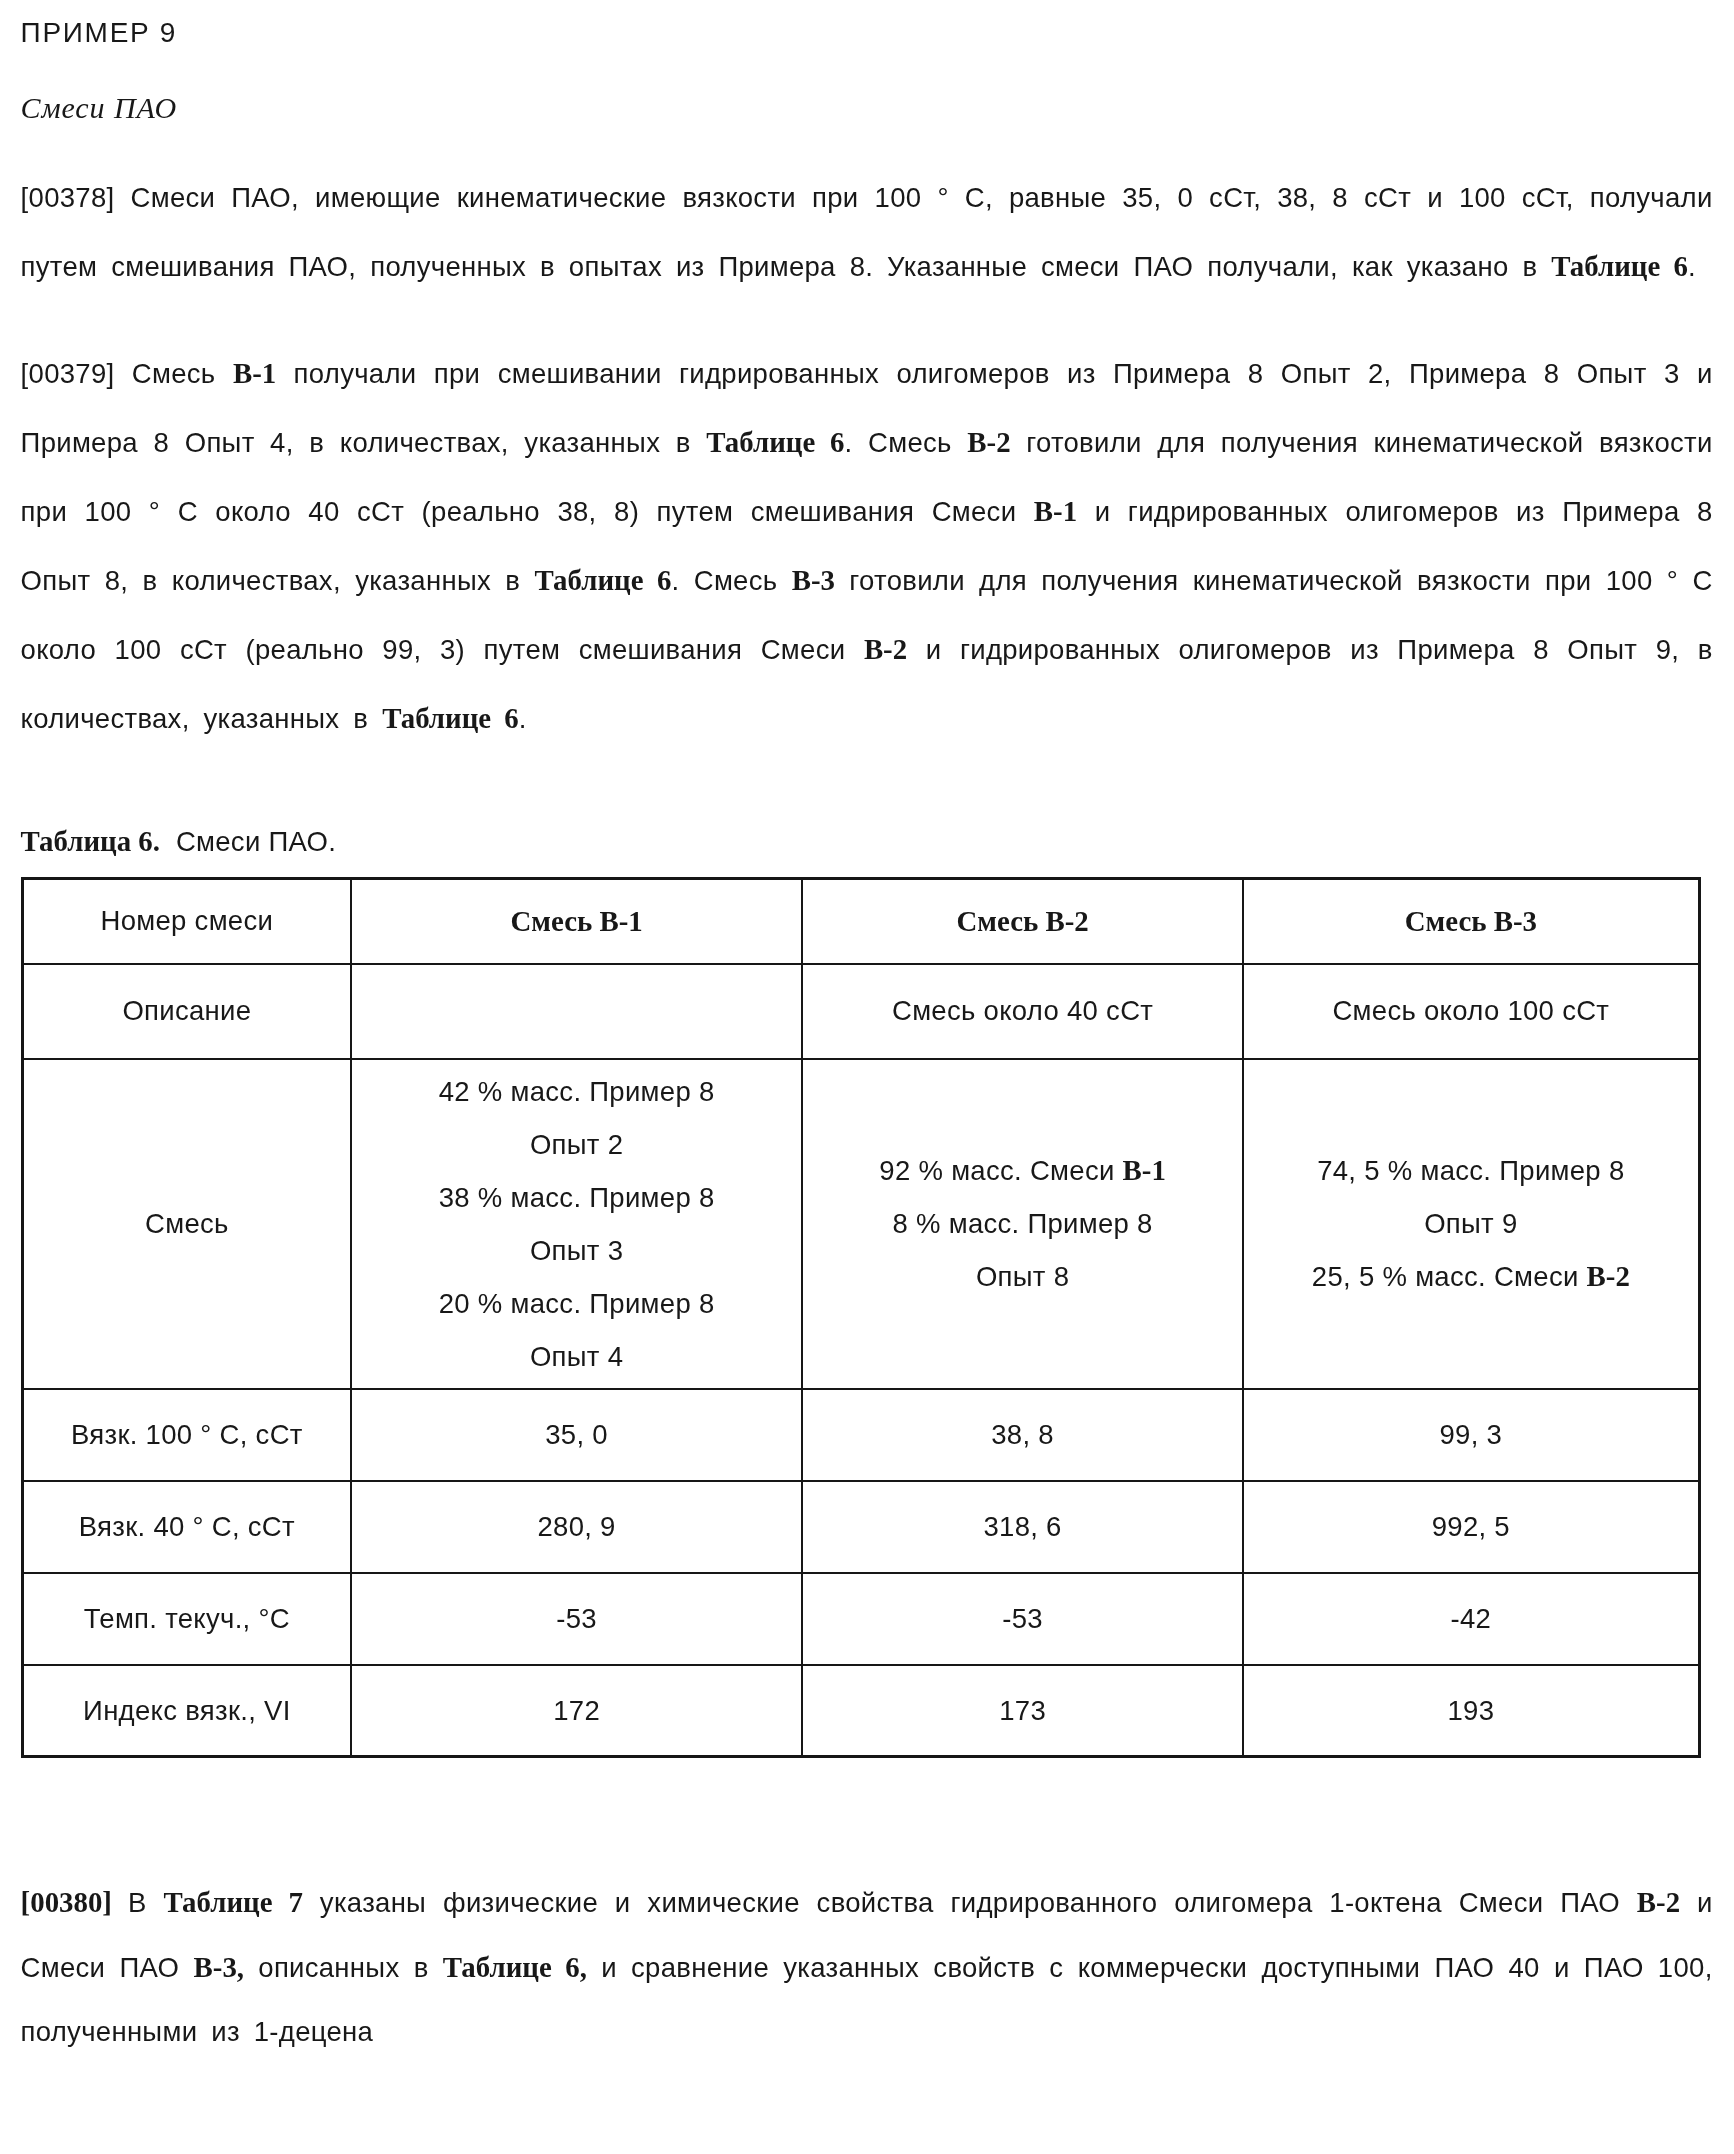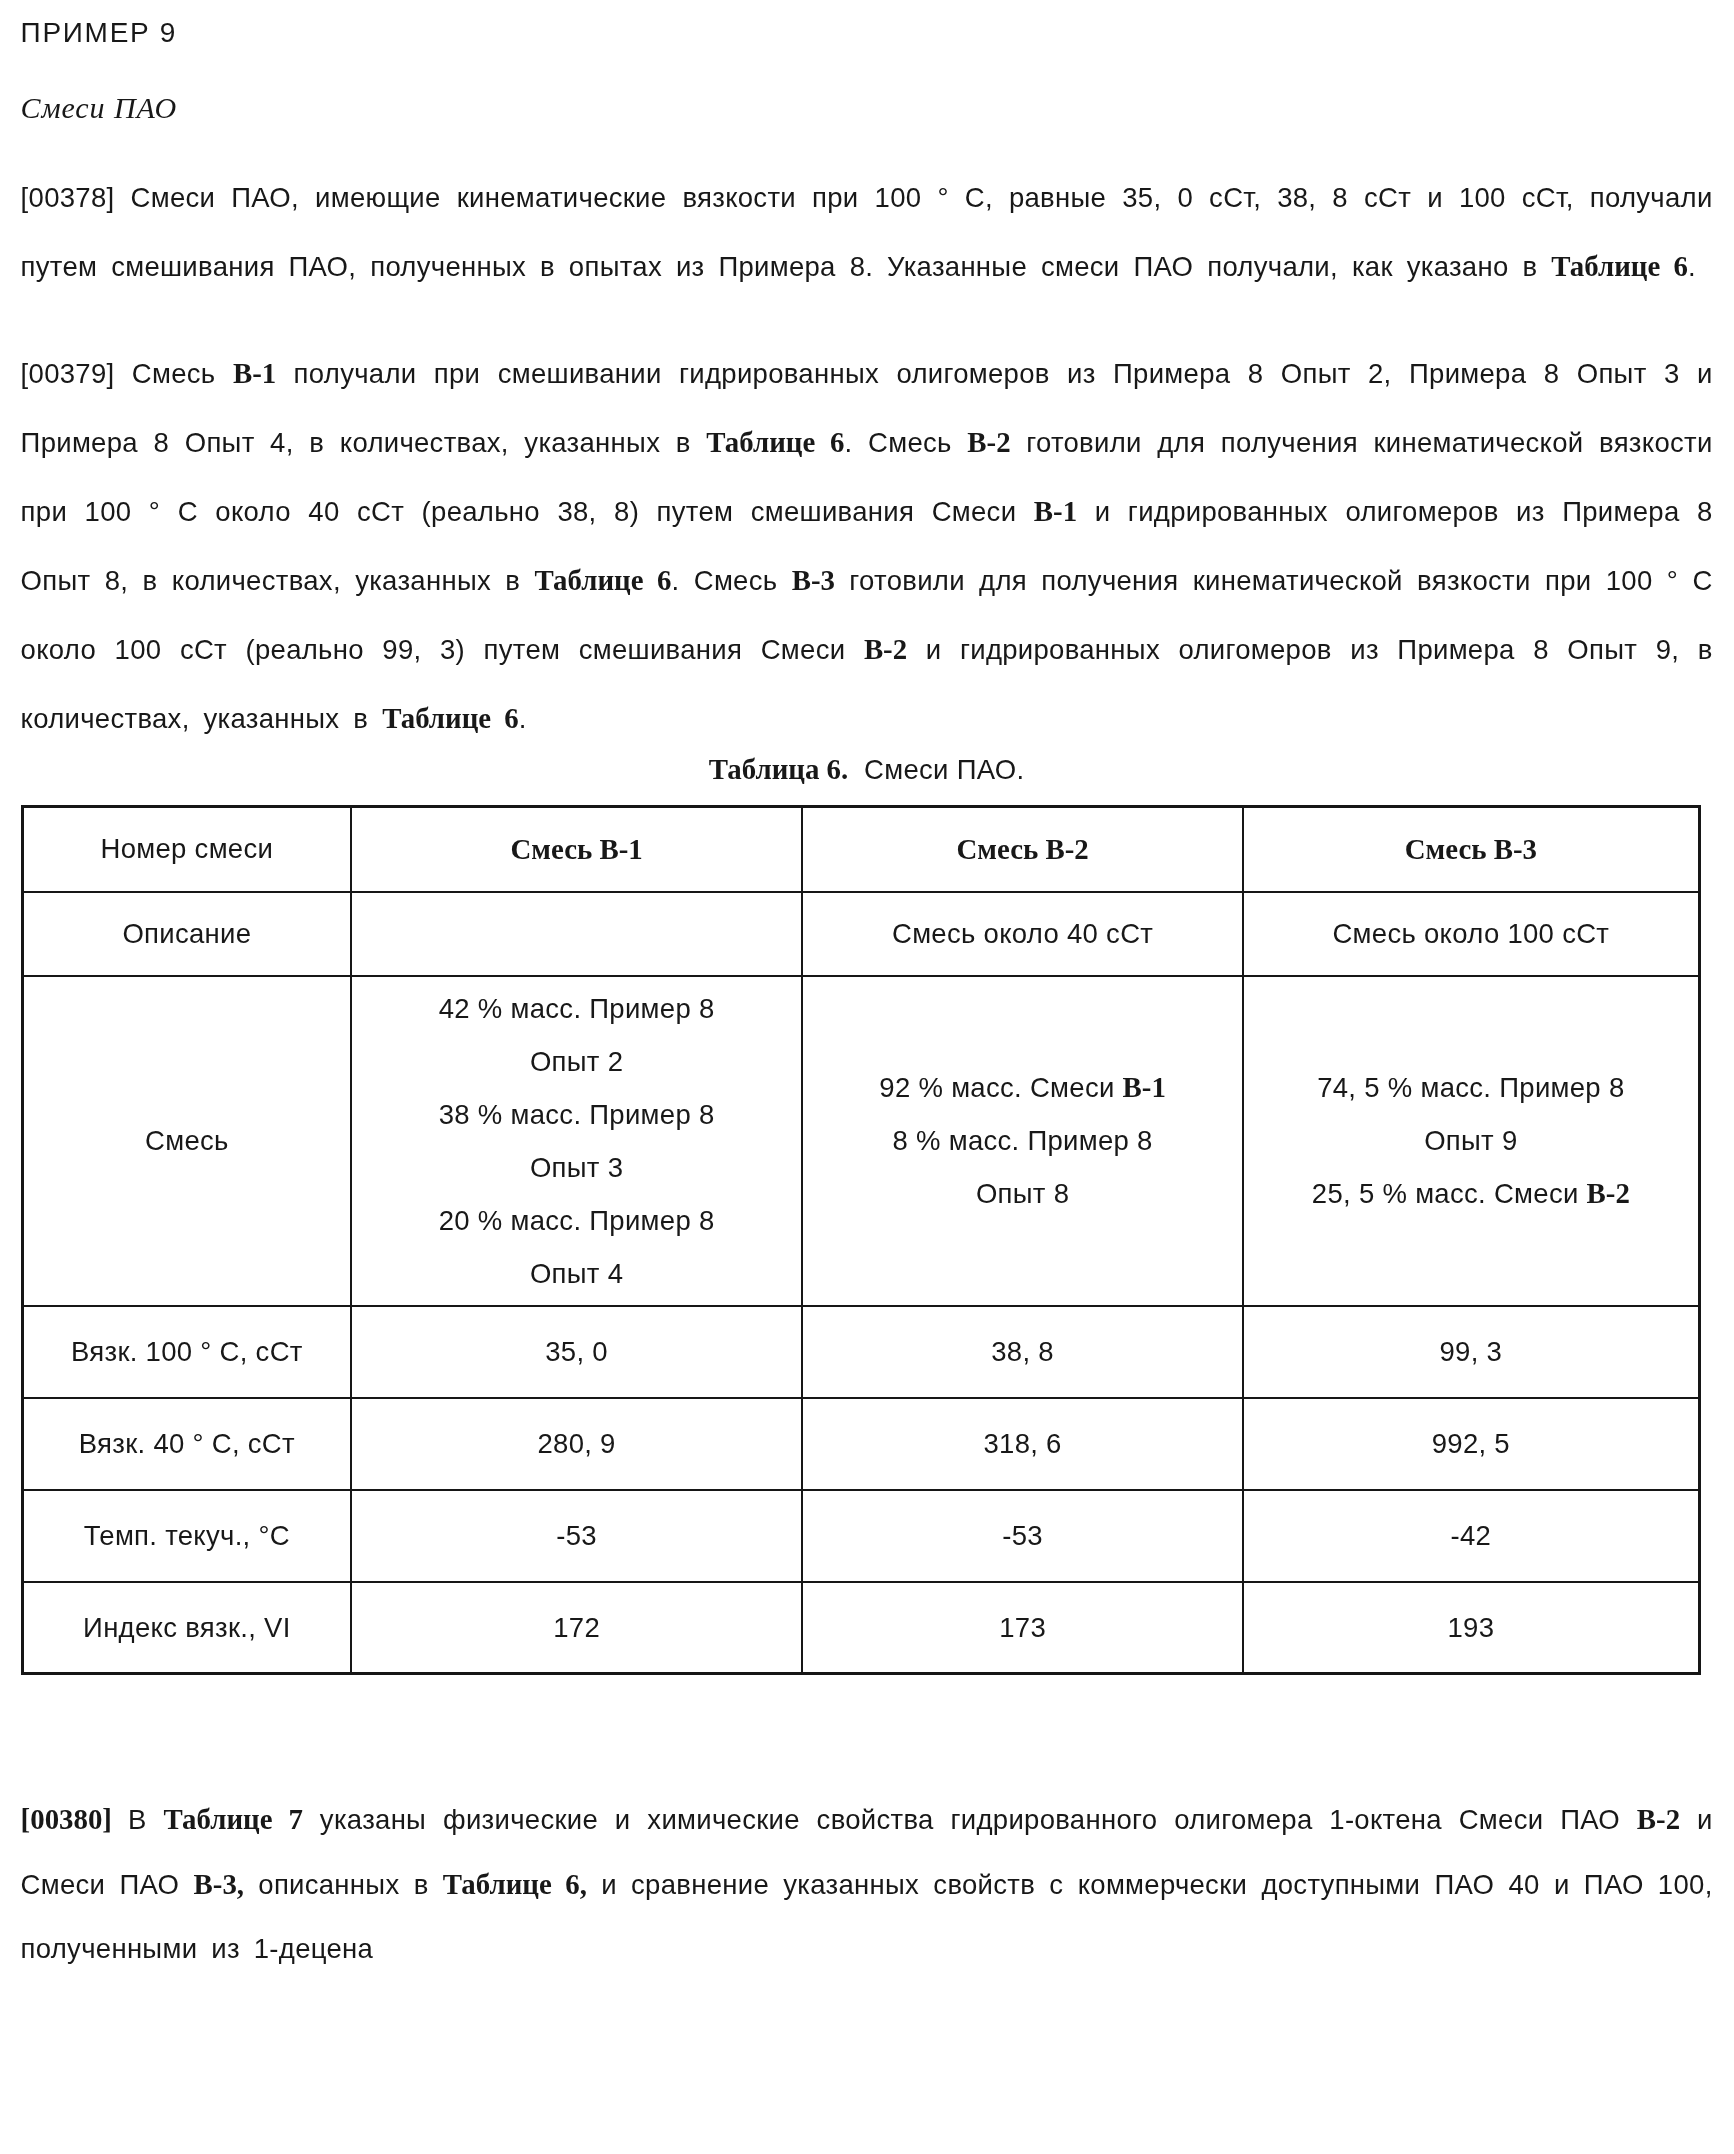--- a/index.html
+++ b/index.html
@@ -36,45 +36,45 @@
   .para-last { margin-top: 112px; line-height: 64px; }
 
   .bs {
     font-family: "Liberation Serif", serif;
     font-weight: bold;
     font-size: 1.05em;
     letter-spacing: 0;
   }
 
   .caption {
+    margin-top: 72px;
     font-size: 27.5px;
     white-space: pre;
     letter-spacing: 0.3px;
-    text-align: center;
   }
 
   table.t6 {
     margin-top: 19px;
     border-collapse: collapse;
     table-layout: fixed;
     width: 1679px;
     border: 3.4px solid #161616;
   }
   table.t6 td {
     border: 2.6px solid #161616;
     font-size: 27.5px;
     text-align: center;
     vertical-align: middle;
     padding: 5.2px 8.6px;
     white-space: pre-line;
     line-height: 50px;
     letter-spacing: 0.3px;
   }
   tr.r-head td   { height: 85px; }
-  tr.r-desc td   { height: 84px; }
+  tr.r-desc td   { height: 95px; }
   tr.r-blend td  { height: 329px; line-height: 53px; }
   tr.r-metric td { height: 92px; }
   td.left { text-align: left; padding-left: 12px; margin-top: 20px; }
 </style>
 </head>
 <body>
 
 <div class="doc">
 
   <div class="title">ПРИМЕР 9</div>

